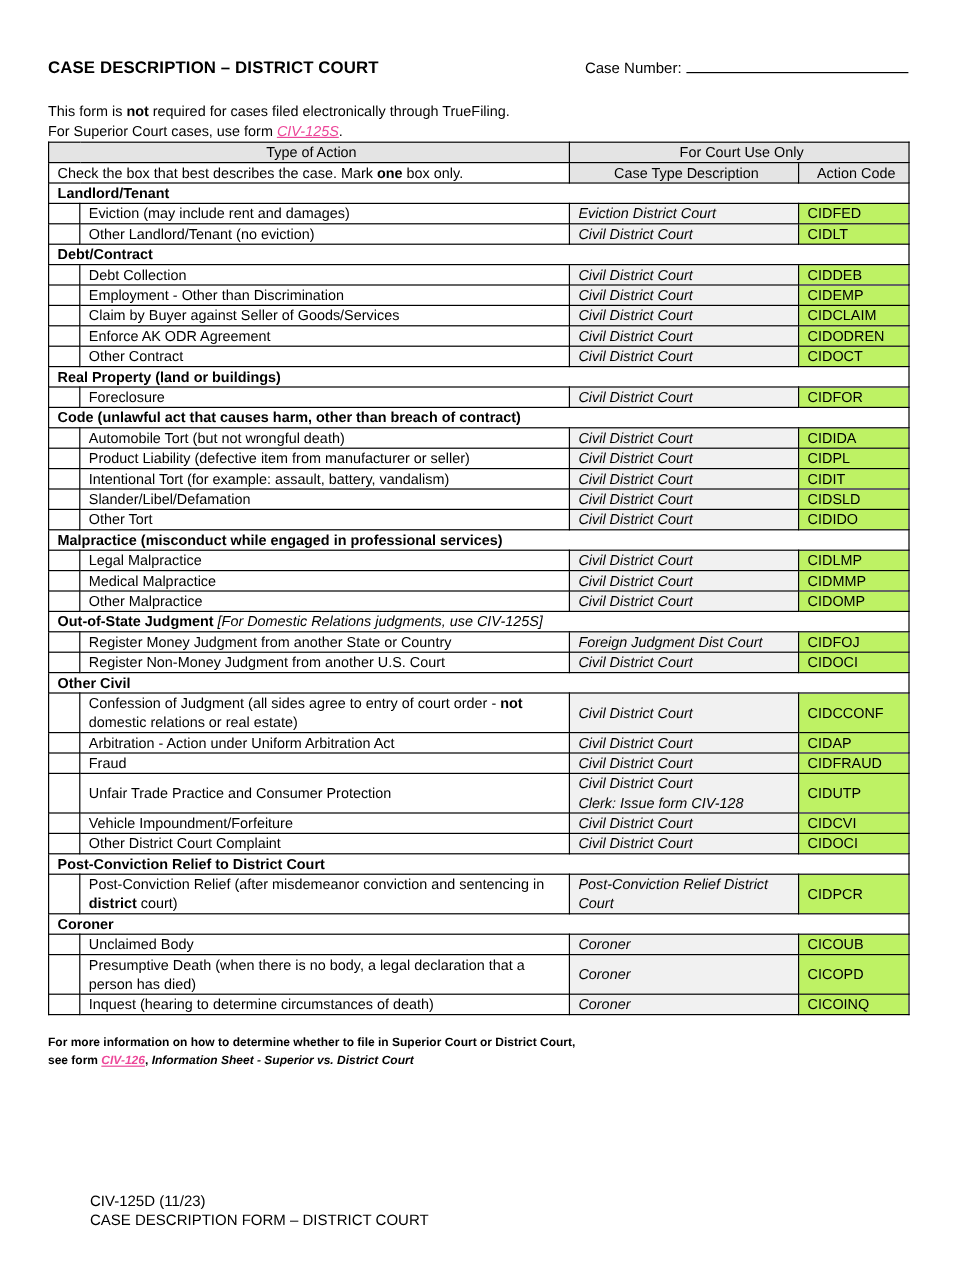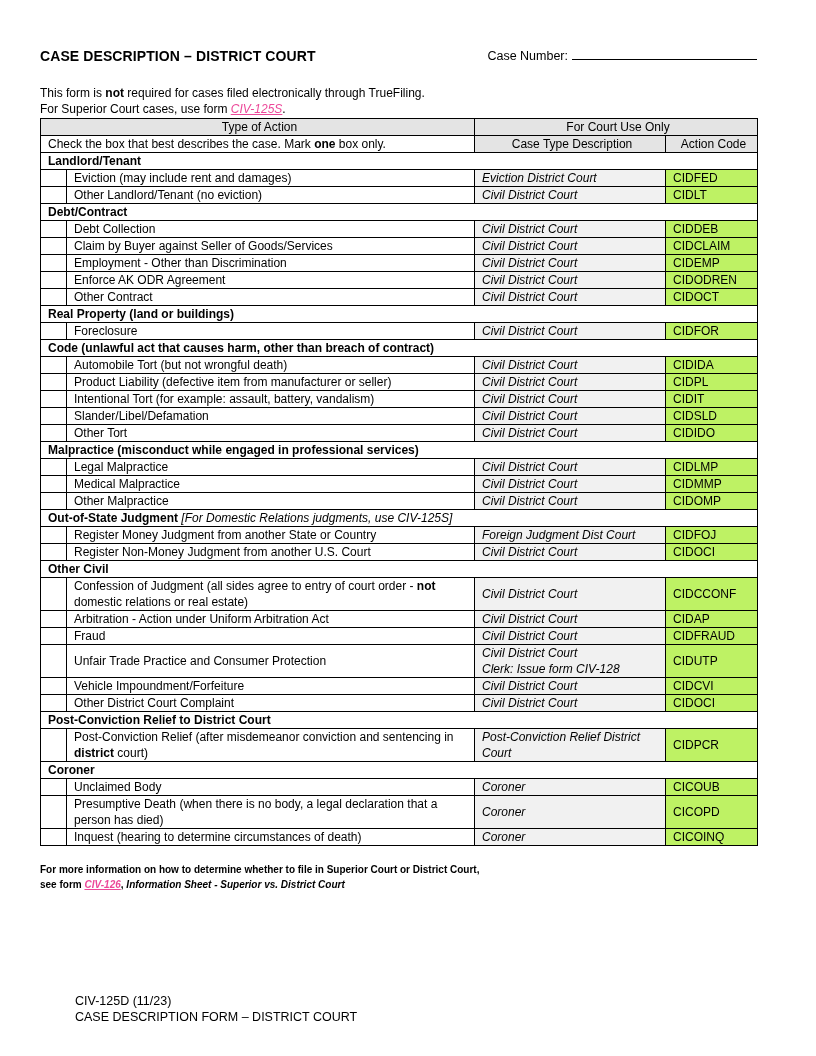--- a/index.html
+++ b/index.html
@@ -4,21 +4,21 @@
 <style>
   html,body{margin:0;padding:0;background:#fff;}
   .page{
     width:816px;height:1056px;position:relative;background:#fff;
     font-family:"Liberation Sans",sans-serif;font-size:12px;color:#000;
     box-sizing:border-box;padding:48px 59px 0 40px;overflow:hidden;
   }
   .b{font-weight:bold;}
   .i{font-style:italic;}
   .link{color:#ec4899;text-decoration:underline;cursor:pointer;font-style:italic;}
-  .header-row{display:flex;justify-content:space-between;margin-bottom:21px;}
+  .header-row{display:flex;justify-content:space-between;align-items:flex-end;margin-bottom:21px;}
   .title{font-size:14px;font-weight:bold;letter-spacing:.1px;}
   .case-number{font-size:12.5px;white-space:nowrap;}
   .cn-line{display:inline-block;width:185px;border-bottom:1px solid #000;height:11px;margin-left:4px;vertical-align:baseline;}
   .intro{line-height:16px;margin-bottom:1px;}
   table.case-table{border-collapse:collapse;width:717px;table-layout:fixed;}
   table.case-table td{
     border:1px solid #000;padding:0 3px 0 7px;line-height:16px;
     vertical-align:middle;overflow:hidden;
   }
   col.c-cb{width:26px;}
@@ -91,29 +91,29 @@
           <td colspan="4" class="sec"><span class="b">Debt/Contract</span></td>
         </tr>
         <tr>
           <td class="cb"></td>
           <td class="act"><span>Debt Collection</span></td>
           <td class="ctd">Civil District Court</td>
           <td class="code">CIDDEB</td>
         </tr>
         <tr>
           <td class="cb"></td>
+          <td class="act"><span>Employment - Other than Discrimination</span></td>
+          <td class="ctd">Civil District Court</td>
+          <td class="code">CIDEMP</td>
+        </tr>
+        <tr>
+          <td class="cb"></td>
           <td class="act"><span>Claim by Buyer against Seller of Goods/Services</span></td>
           <td class="ctd">Civil District Court</td>
           <td class="code">CIDCLAIM</td>
-        </tr>
-        <tr>
-          <td class="cb"></td>
-          <td class="act"><span>Employment - Other than Discrimination</span></td>
-          <td class="ctd">Civil District Court</td>
-          <td class="code">CIDEMP</td>
         </tr>
         <tr>
           <td class="cb"></td>
           <td class="act"><span>Enforce AK ODR Agreement</span></td>
           <td class="ctd">Civil District Court</td>
           <td class="code">CIDODREN</td>
         </tr>
         <tr>
           <td class="cb"></td>
           <td class="act"><span>Other Contract</span></td>

